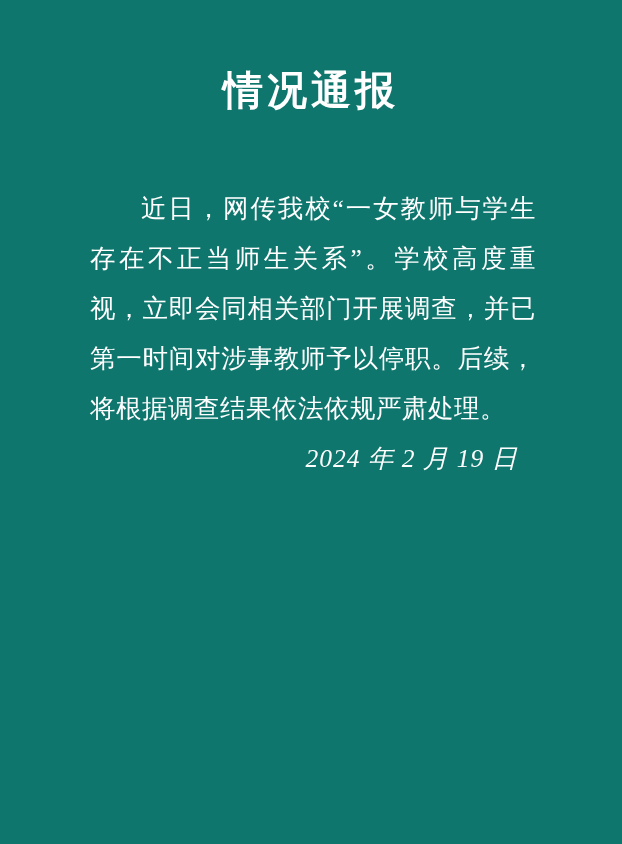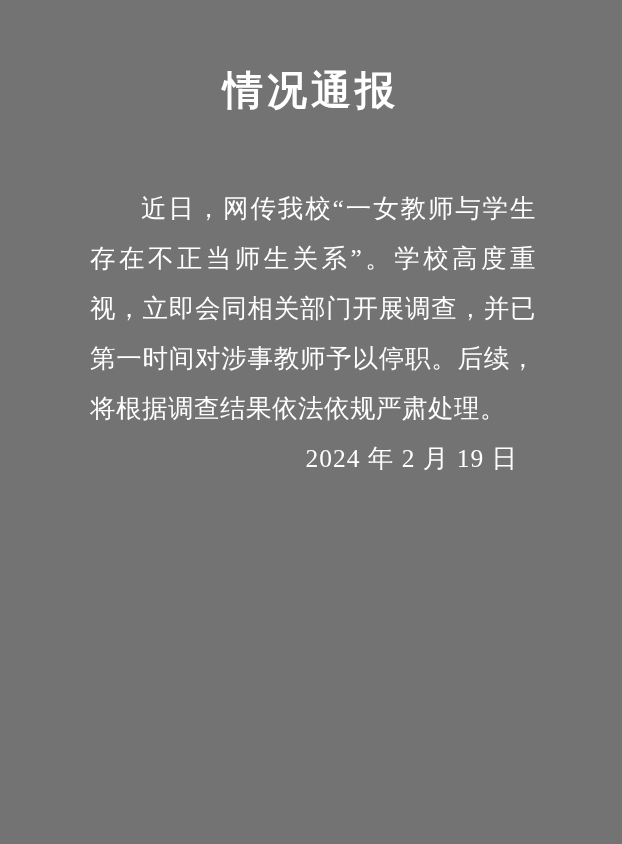--- a/index.html
+++ b/index.html
@@ -12,21 +12,21 @@
     background: #ffffff;
     font-family: "Liberation Serif", "DejaVu Serif", serif;
     overflow: hidden;
   }
   .notice-card {
     position: absolute;
     left: 0;
     top: 0;
     width: 622px;
     height: 844px;
-    background: #737373;
+    background: #0f766e;
     box-sizing: border-box;
     padding: 0;
   }
   .notice-title {
     margin: 0;
     padding-top: 66px;
     text-align: center;
     color: #ffffff;
     font-family: "Liberation Sans", "DejaVu Sans", sans-serif;
     font-weight: bold;
@@ -57,20 +57,21 @@
     letter-spacing: 1px;
     padding-right: 56px;
   }
   .notice-date {
     margin: 0;
     text-align: right;
     font-size: 25.5px;
     line-height: 50px;
     letter-spacing: 1px;
     padding-right: 18px;
+    font-style: italic;
   }
 </style>
 </head>
 <body>
 
 <div class="notice-card">
   <h1 class="notice-title">情况通报</h1>
   <div class="notice-body">
     <p class="notice-paragraph">近日，网传我校“一女教师与学生存在不正当师生关系”。学校高度重视，立即会同相关部门开展调查，并已第一时间对涉事教师予以停职。后续，将根据调查结果依法依规严肃处理。</p>
     <p class="notice-date">2024 年 2 月 19 日</p>

